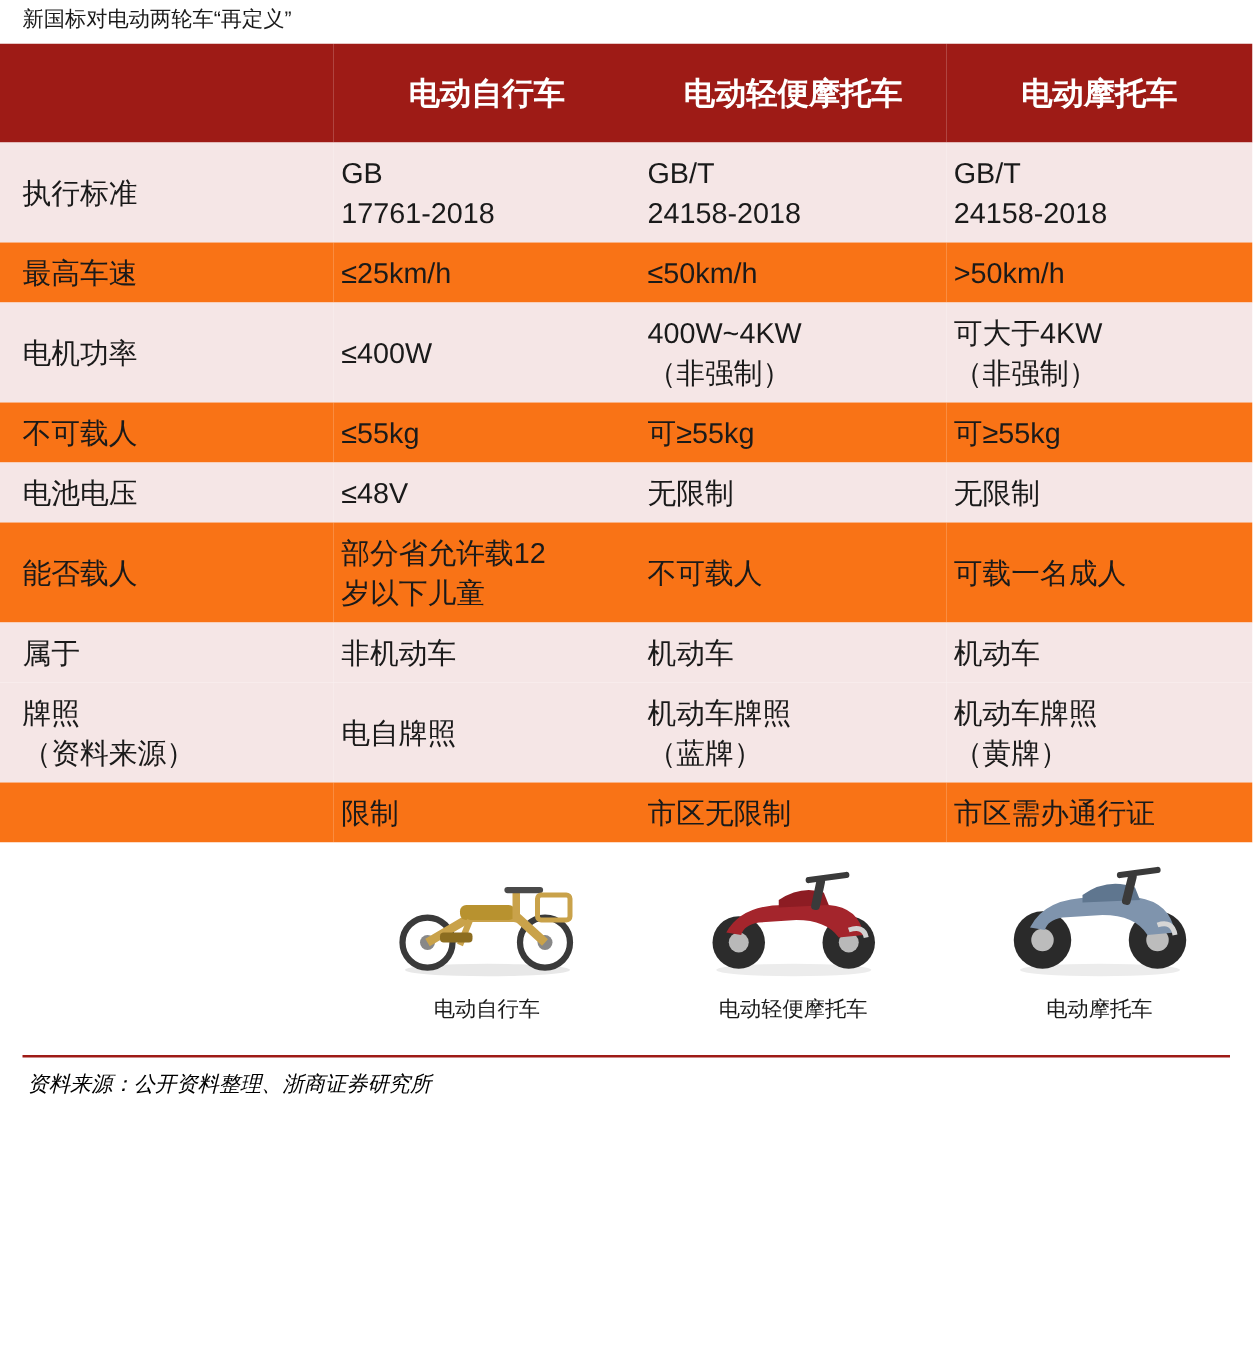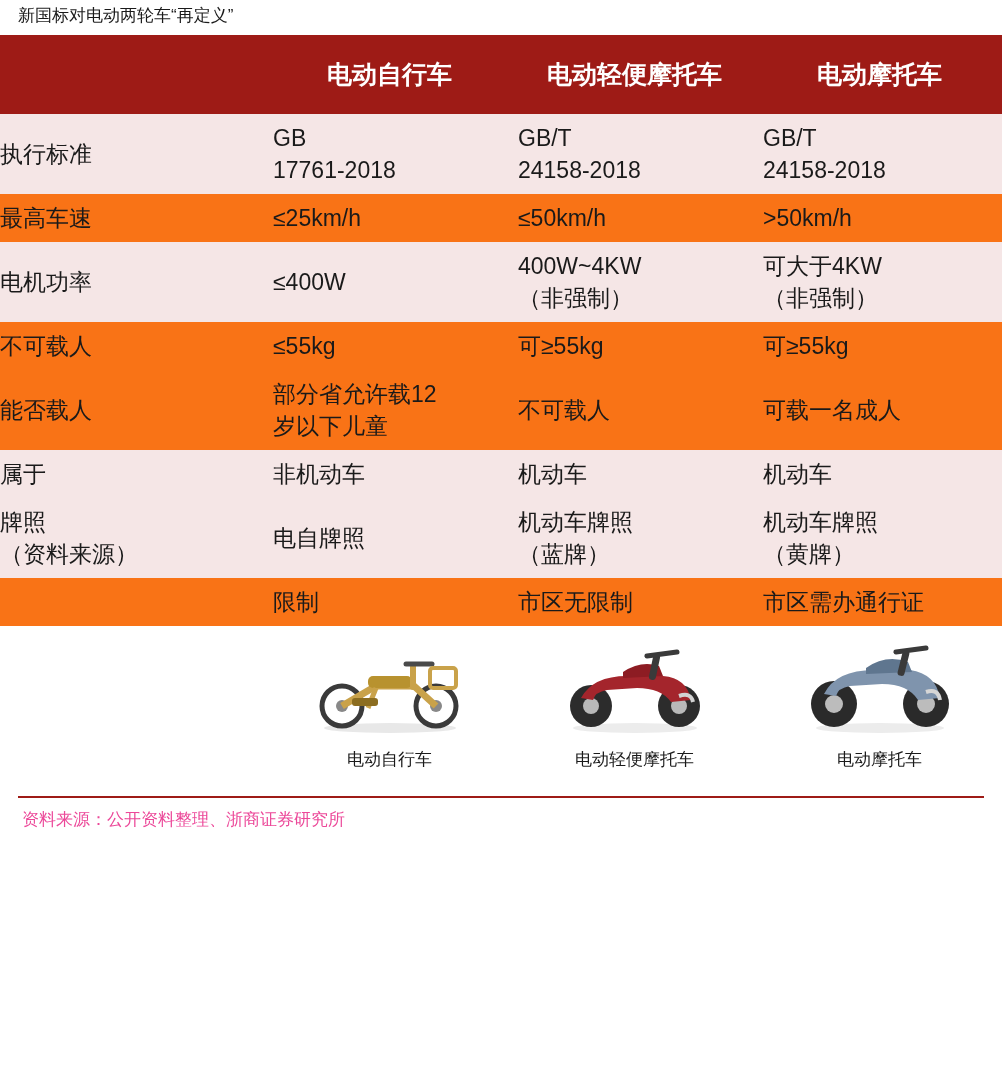--- a/index.html
+++ b/index.html
@@ -51,21 +51,21 @@
   tbody td {
     font-size: 23px;
     text-align: left;
     vertical-align: middle;
     padding: 8px 6px;
     border: none;
     line-height: 32px;
   }
   tbody td.rowlabel {
     text-align: left;
-    padding-left: 0;
+    padding-left: 18px;
     font-size: 23px;
   }
   tbody tr.shade td {
     background: #f5e6e6;
   }
   tbody tr.plain td {
     background: #f97316;
   }
   tbody tr.white td {
     background: #f97316;
@@ -94,22 +94,23 @@
     font-size: 17px;
     color: #1a1a1a;
     margin-top: 10px;
   }
   .footer-rule {
     border-top: 2px solid #9e1b16;
     margin: 6px 18px 0 18px;
   }
   .source {
     font-size: 17px;
-    color: #ec4899;
+    color: #000000;
     padding: 10px 0 6px 22px;
+    font-style: italic;
   }
 </style>
 </head>
 <body>
 
 <div class="page">
 
   <div class="caption-top">新国标对电动两轮车“再定义”</div>
 
   <table class="spec">
@@ -165,20 +166,26 @@
         </td>
       </tr>
 
       <tr class="plain">
         <td class="rowlabel">不可载人</td>
         <td>≤55kg</td>
         <td>可≥55kg</td>
         <td>可≥55kg</td>
       </tr>
 
+      <tr class="shade">
+        <td class="rowlabel">电池电压</td>
+        <td>≤48V</td>
+        <td>无限制</td>
+        <td>无限制</td>
+      </tr>
 
       <tr class="plain">
         <td class="rowlabel">能否载人</td>
         <td>
           <span class="sub">部分省允许载12</span>
           <span class="sub">岁以下儿童</span>
         </td>
         <td>不可载人</td>
         <td>可载一名成人</td>
       </tr>

